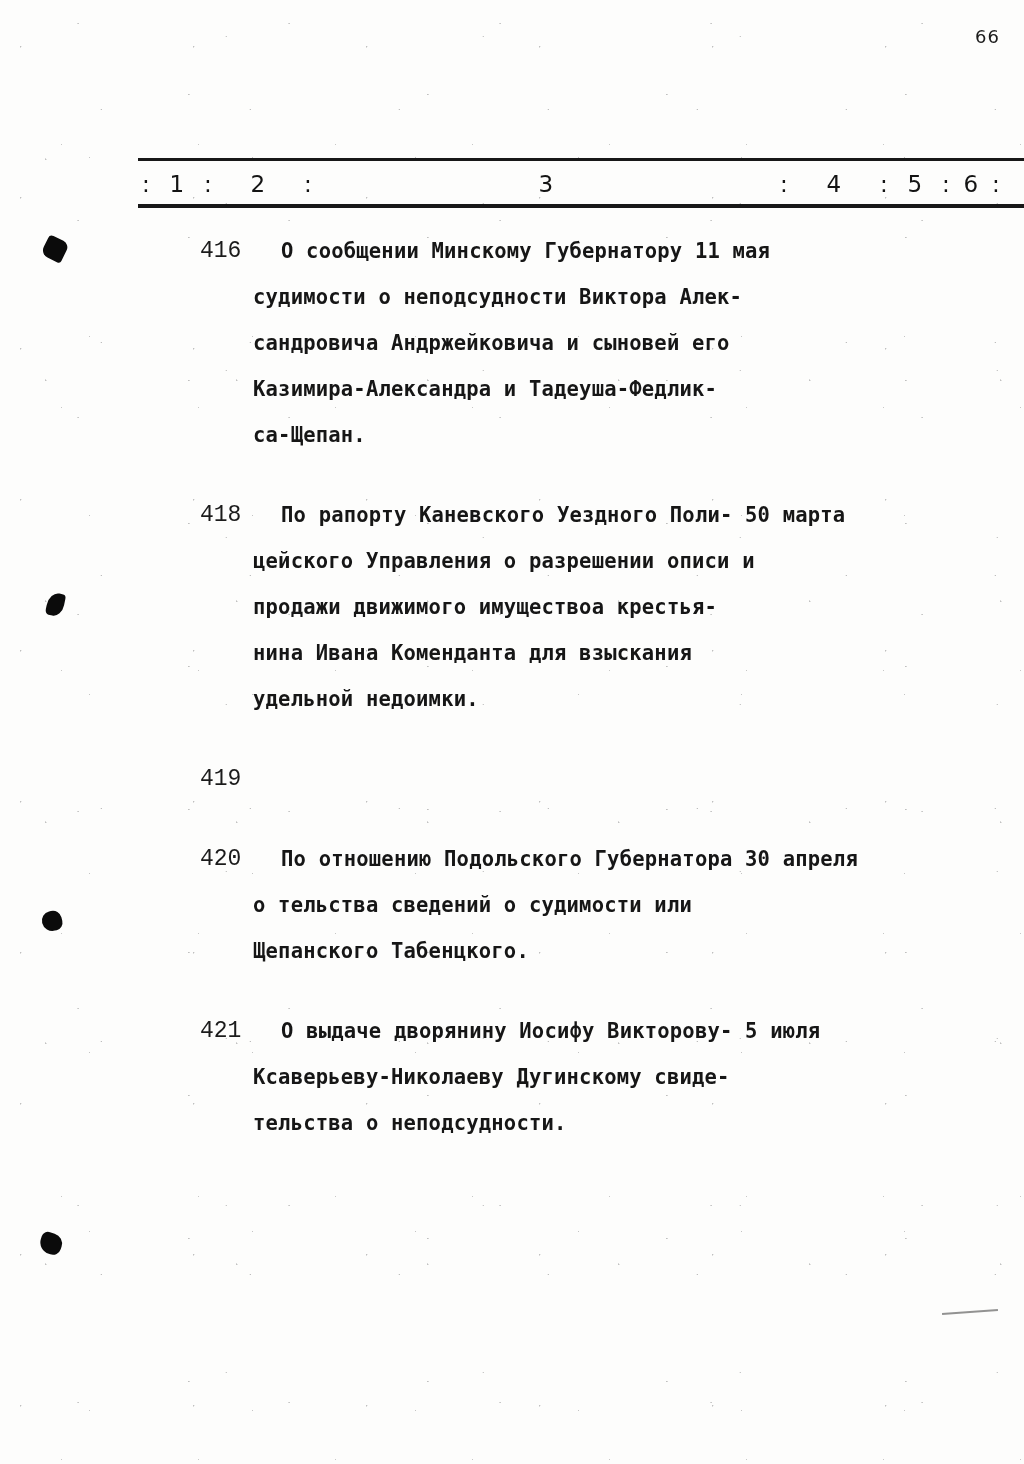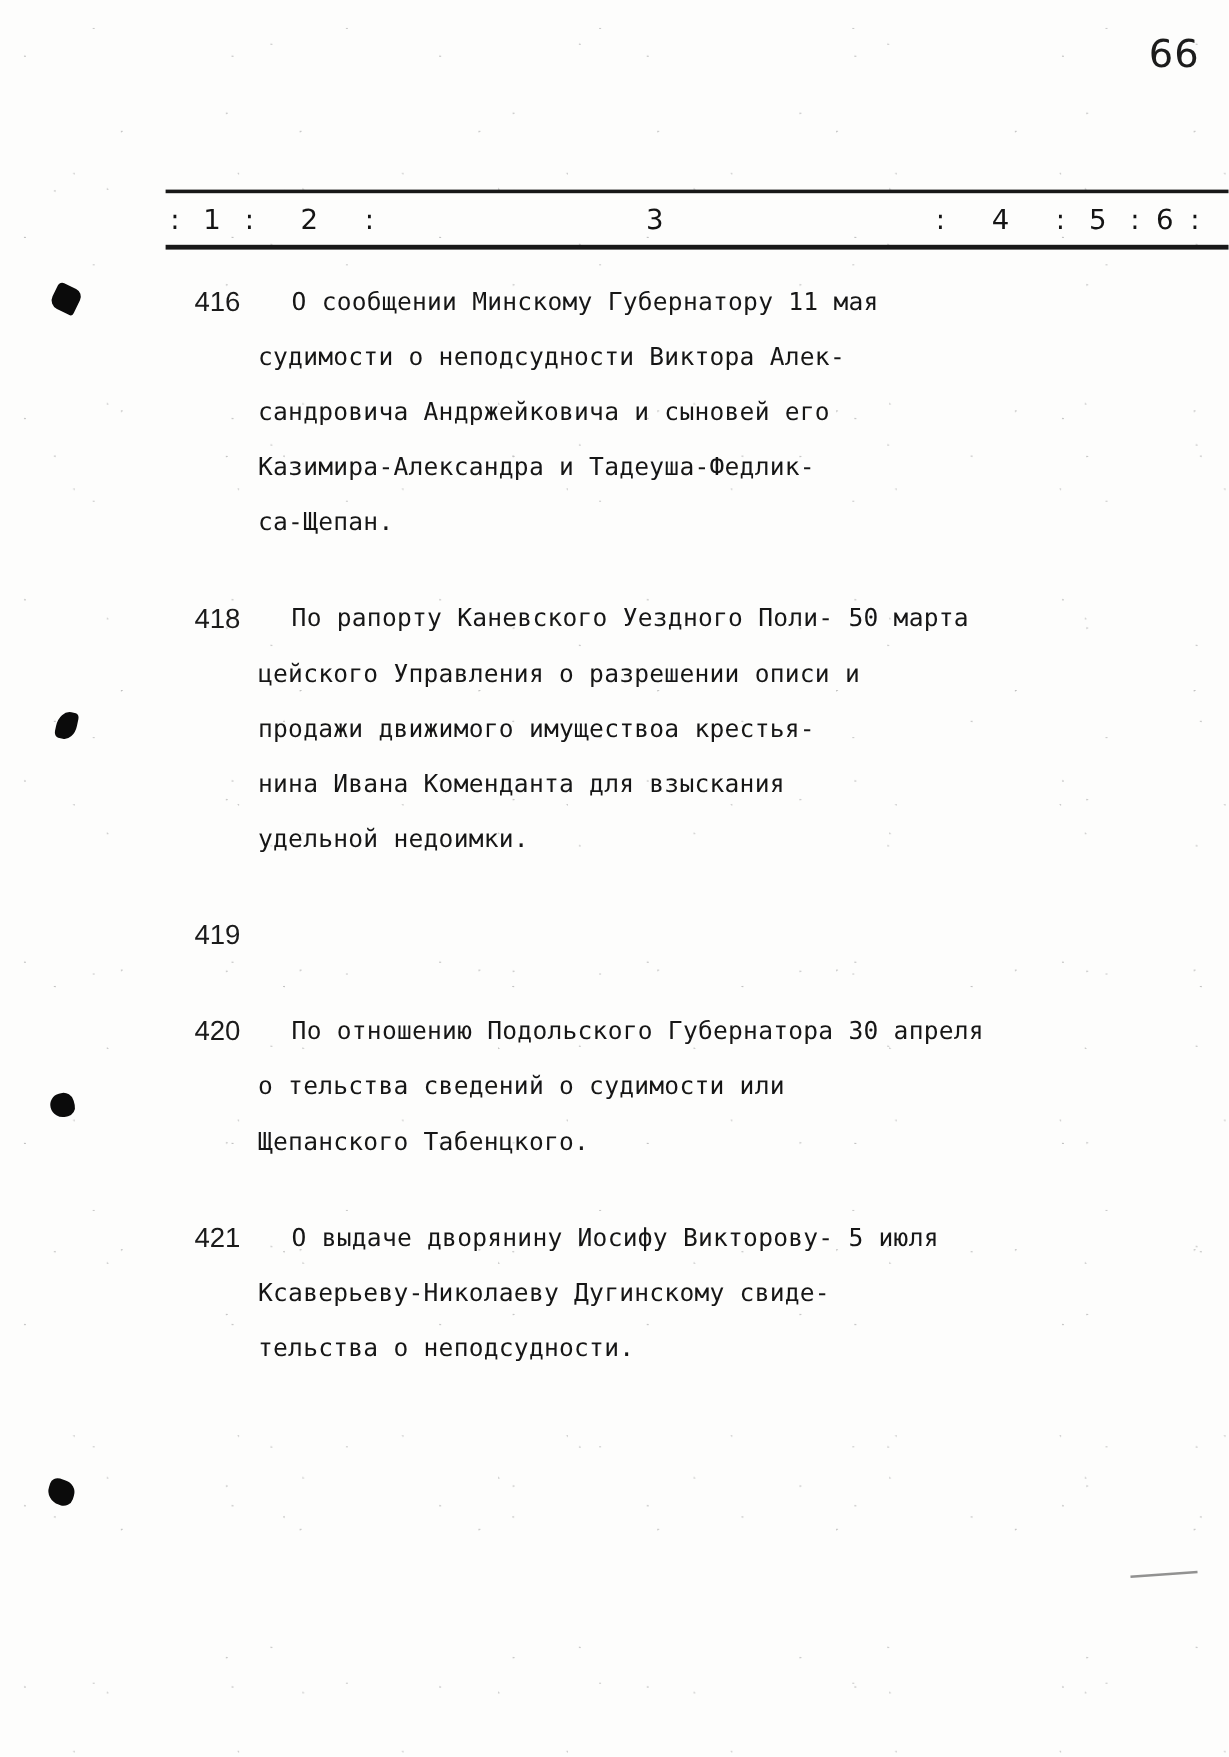--- a/index.html
+++ b/index.html
@@ -36,21 +36,21 @@
       radial-gradient(circle at 45% 55%, #9b9b9b 0.5px, transparent 0.8px);
     background-size: 173px 151px, 211px 197px, 149px 233px, 257px 167px,
                     191px 221px, 163px 179px, 239px 143px, 137px 263px;
   }
 
   
   .folio {
     position: absolute;
     top: 26px;
     right: 24px;
-    font-size: 32px;
+    font-size: 18px;
     letter-spacing: 1px;
     font-family: "DejaVu Sans", "Liberation Sans", sans-serif;
     color: #1c1c1c;
   }
 
   
   .header-band {
     position: absolute;
     left: 138px;
     right: 0;
@@ -100,27 +100,29 @@
     display: flex;
     align-items: flex-start;
     margin-bottom: 34px;
   }
   .entry-num {
     flex: none;
     width: 215px;
     padding-left: 162px;
     box-sizing: border-box;
     font-size: 23px;
-    font-family: Liberation Sans, sans-serif;
+    font-family: Liberation Mono, monospace;
     line-height: 46px;
     color: #1b1b1b;
+    margin-left: 38px;
   }
   .entry-body {
     flex: 1 1 auto;
     padding-right: 40px;
+    font-weight: bold;
   }
   .line {
     font-size: 20.5px;
     line-height: 46px;
     letter-spacing: 0.2px;
     white-space: pre;
     color: #161616;
   }
   .line.indent { padding-left: 28px; }
 

